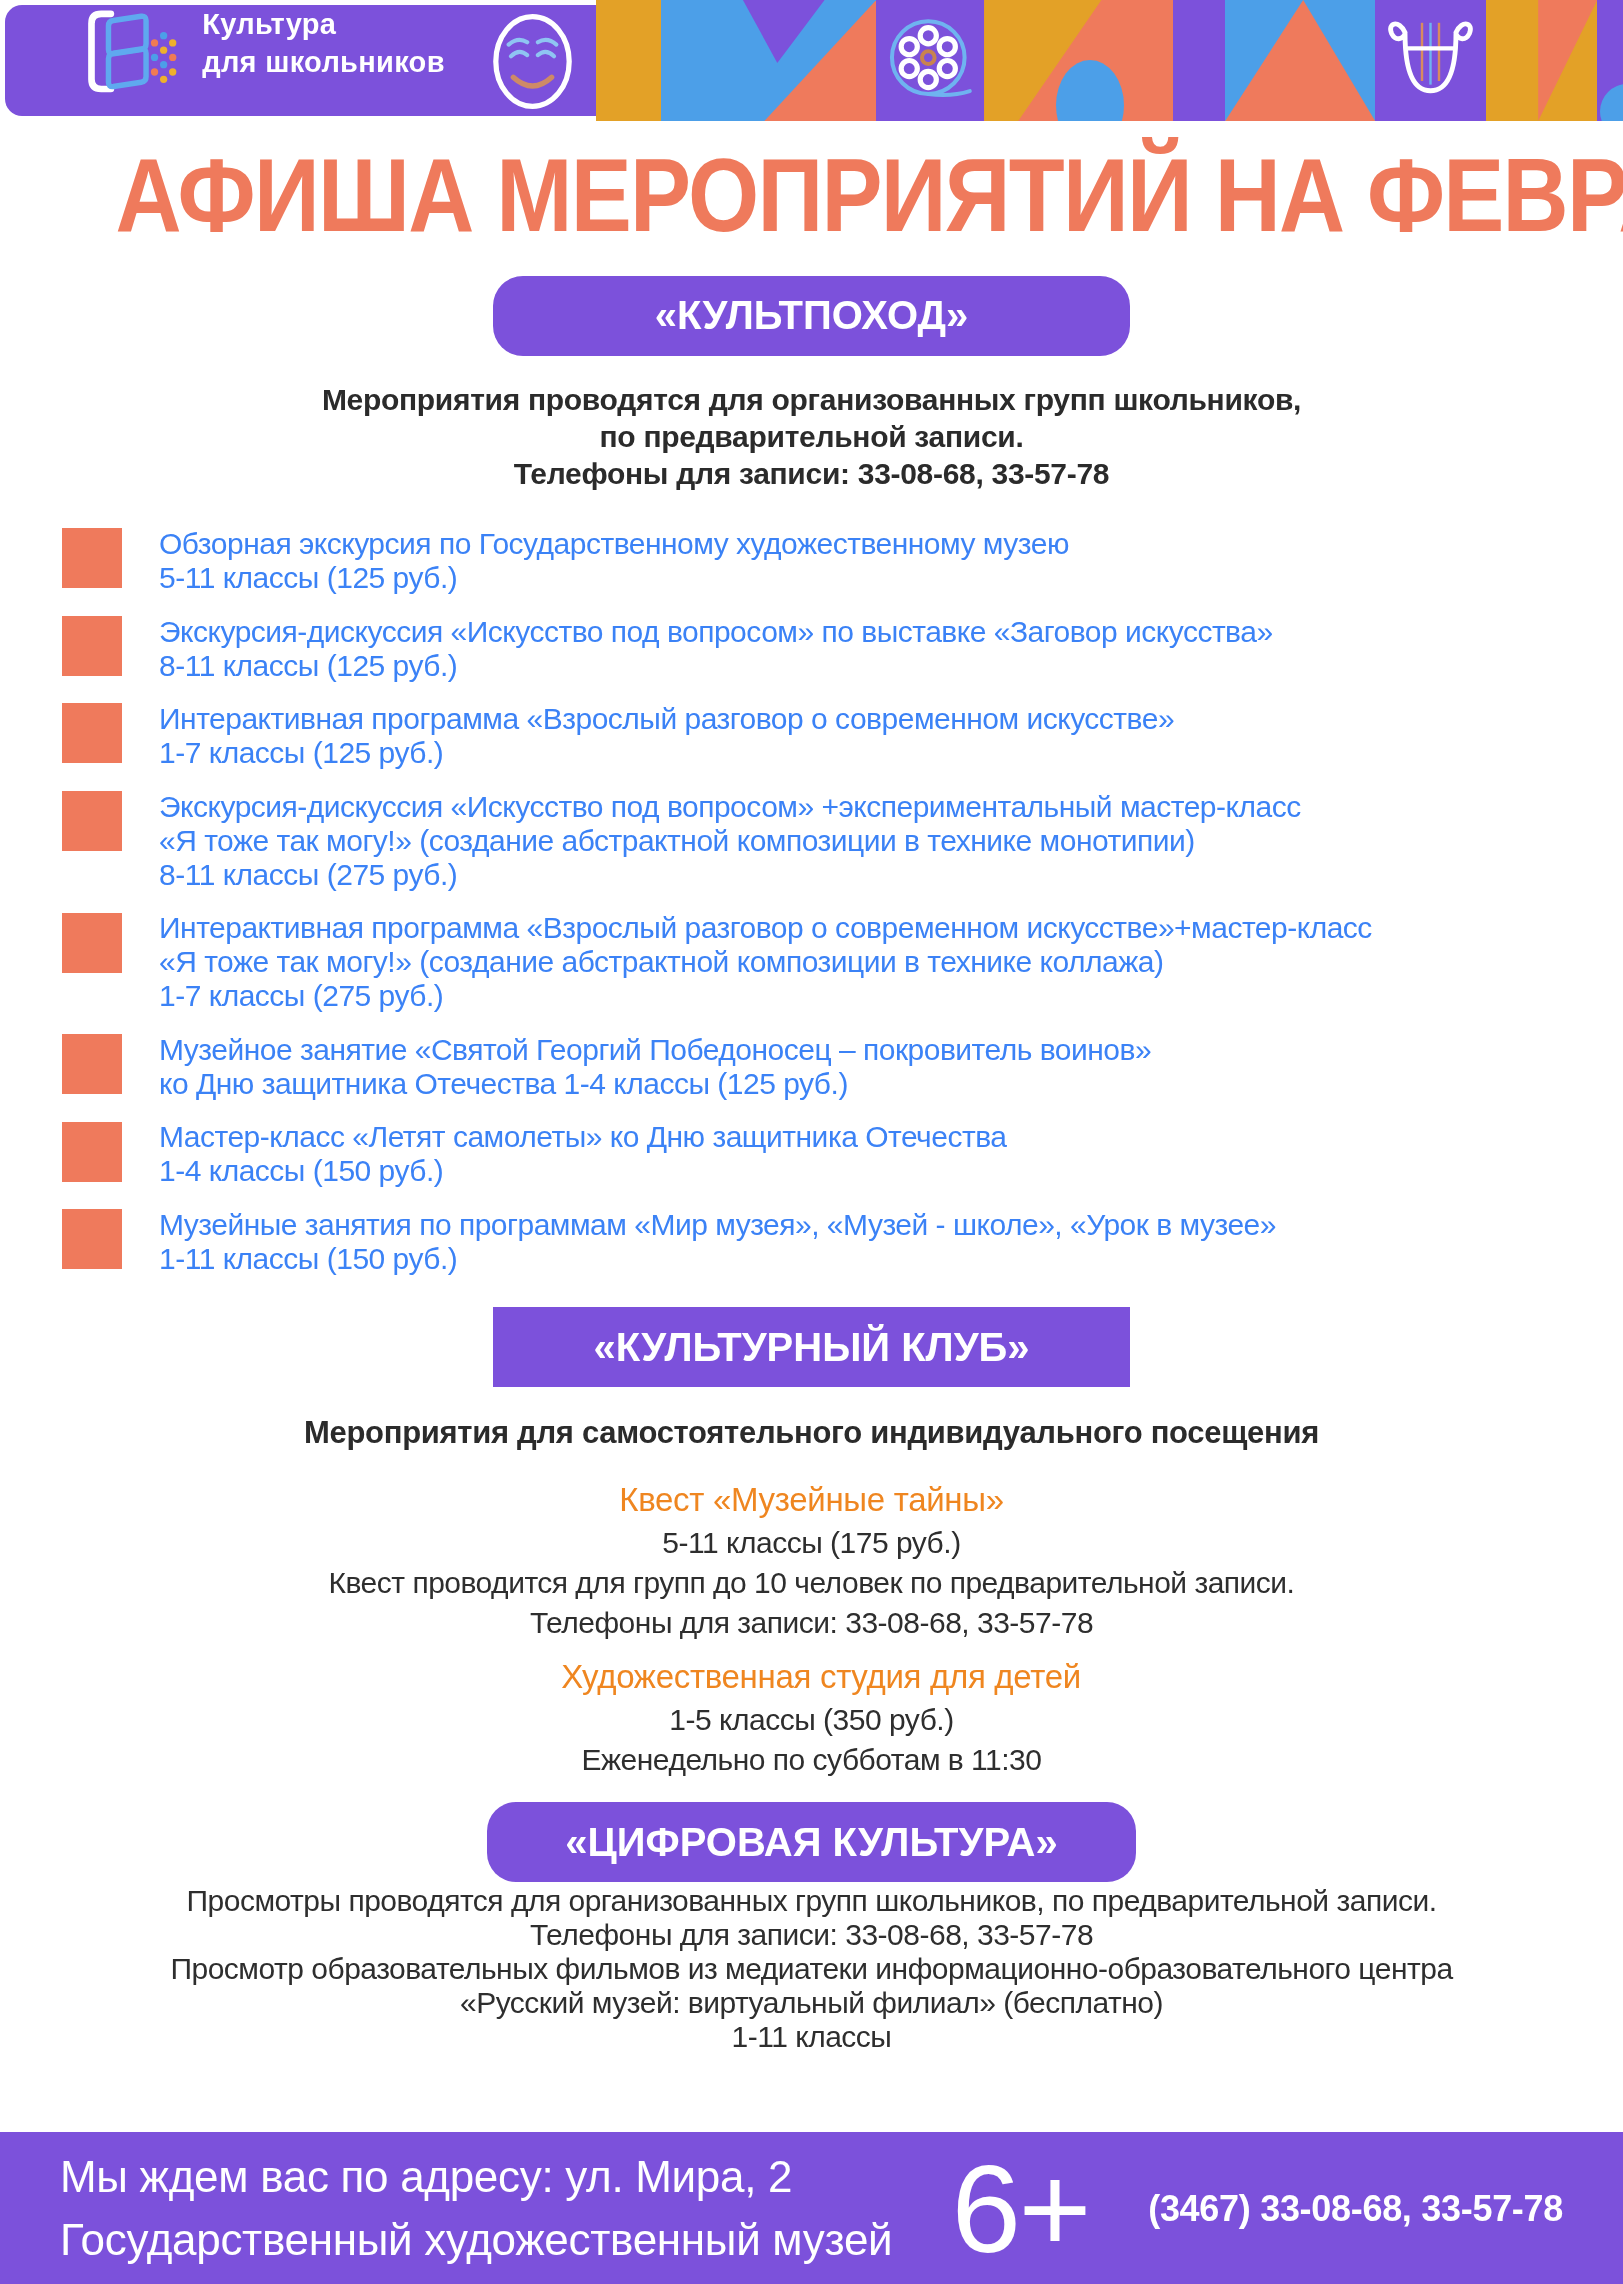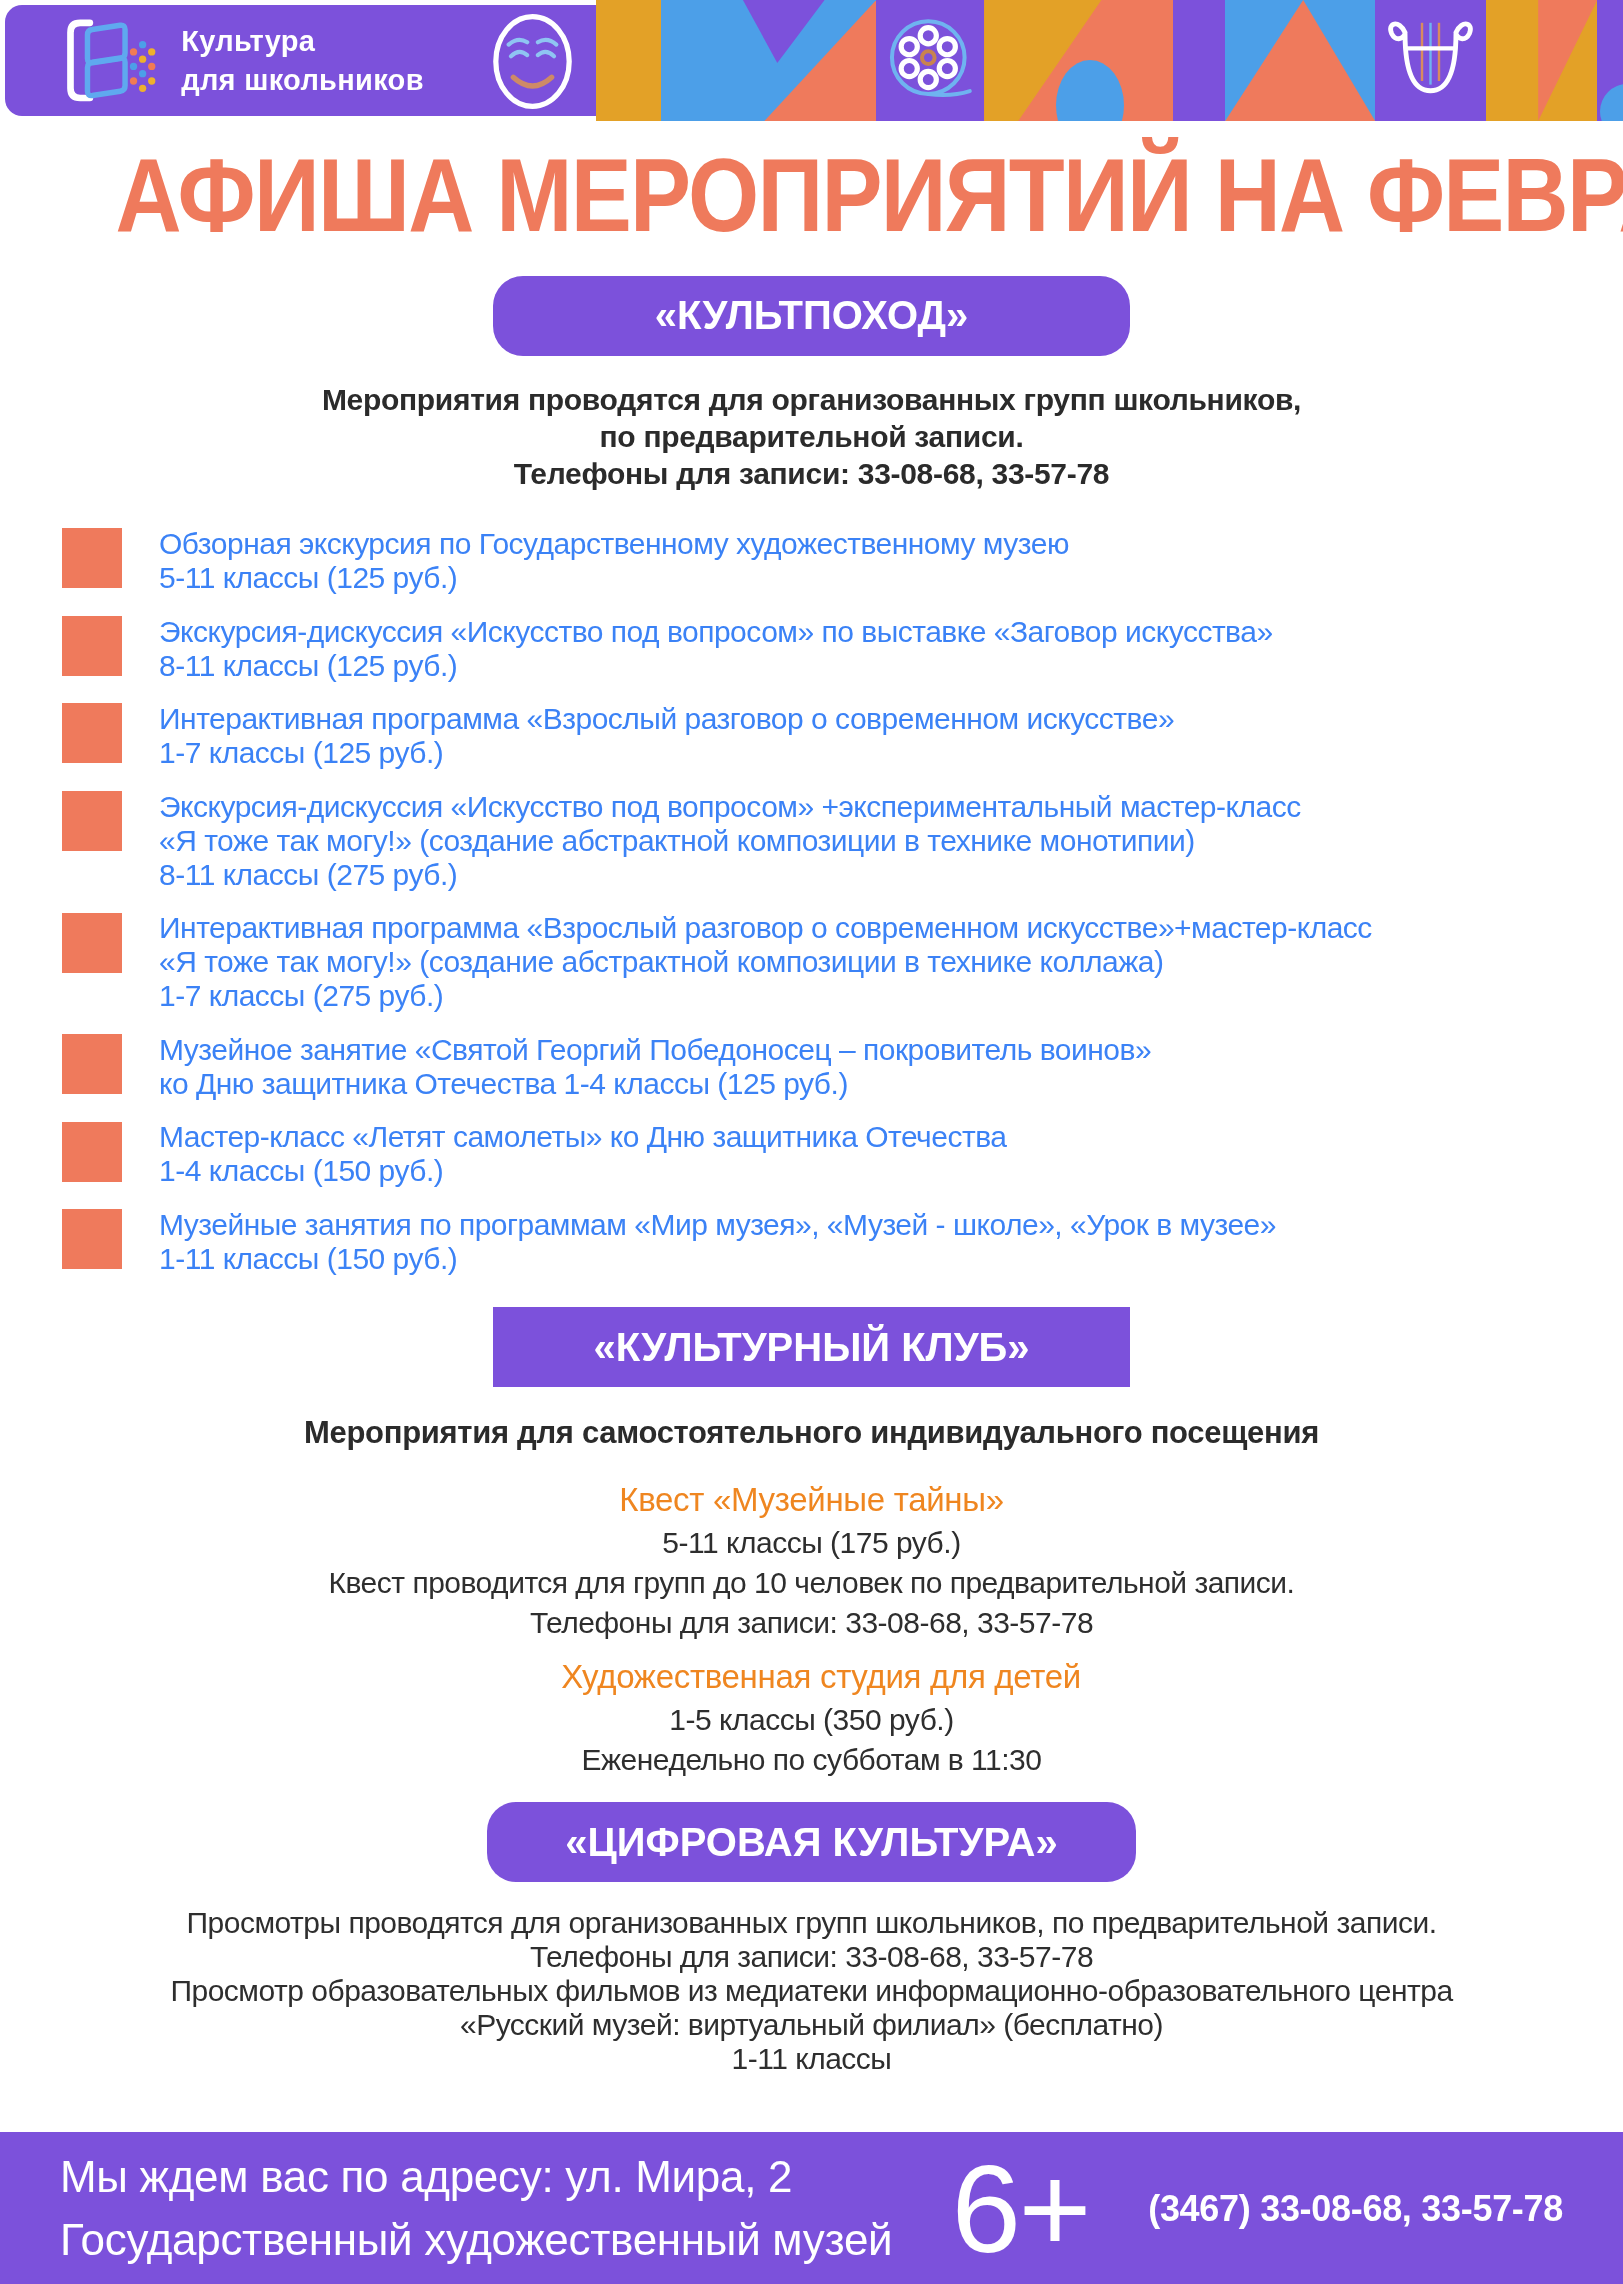--- a/index.html
+++ b/index.html
@@ -12,21 +12,21 @@
     width:1623px;height:2284px;position:relative;overflow:hidden;
     font-family:"Liberation Sans","DejaVu Sans",sans-serif;color:var(--c-text);
   }
   
   .band{height:121px;display:flex;overflow:hidden;}
   .seg{position:relative;height:121px;flex:0 0 auto;overflow:hidden;}
   .s-purple{background:var(--c-purple);} .s-gold{background:var(--c-gold);}
   .s-blue{background:var(--c-blue);} .s-orange{background:var(--c-salmon);}
   .seg-logo{
     flex:0 0 591px;background:var(--c-purple);border-radius:17px 0 0 17px;
-    margin:5.2px 0 5.2px 5.2px;height:111px;display:flex;align-items:center;padding-left:57px;
+    margin:5.2px 0 5.2px 5.2px;height:111px;display:flex;align-items:flex-start;padding-left:78px;
   }
   .logo-text{color:#fff;font-weight:bold;font-size:29px;line-height:1.32;margin-left:22px;letter-spacing:0.3px;}
   .mask-wrap{position:absolute;right:14.4px;top:6.5px;}
   .center-icon{display:flex;align-items:center;justify-content:center;width:100%;height:100%;}
   .tri{position:absolute;inset:0;}
   .tri-purple{background:var(--c-purple);clip-path:polygon(38% 0,76% 0,54% 52%);}
   .tri-orangeR{background:var(--c-salmon);clip-path:polygon(100% 0,100% 100%,48% 100%);}
   .tri-gold-left{background:var(--c-gold);clip-path:polygon(0 0,62% 0,18% 100%,0 100%);}
   .tri-orange-up{background:var(--c-salmon);clip-path:polygon(52% 0,100% 100%,0 100%);}
   .tri-orange-tl{background:var(--c-salmon);clip-path:polygon(0 0,100% 0,0 100%);}
@@ -49,21 +49,21 @@
   .intro{margin-top:25px;text-align:center;font-weight:bold;font-size:30px;line-height:37px;letter-spacing:-0.3px;}
   .pre{white-space:pre-line;}
   .events{margin:35px 59px 0 62px;}
   .event{display:flex;margin-bottom:19.6px;}
   .bullet{flex:0 0 60px;height:60px;background:var(--c-salmon);margin-right:37px;margin-top:1.3px;}
   .event-text{font-size:30px;line-height:34px;letter-spacing:-0.5px;color:#3b82f6;}
   .subtitle{margin-top:27.4px;text-align:center;font-weight:bold;font-size:31px;letter-spacing:-0.3px;}
   .orange-head{text-align:center;font-weight:normal;font-size:33px;color:var(--c-orange);letter-spacing:-0.3px;}
   .head-quest{margin-top:30px;} .head-studio{margin-top:15.7px;padding-left:19px;}
   .center-lines{text-align:center;font-size:30px;line-height:40px;letter-spacing:-0.5px;color:#2e2e2e;margin-top:3.9px;}
-  .digital{margin-top:24px;text-align:center;font-size:30px;line-height:34px;letter-spacing:-0.5px;color:#2e2e2e;}
+  .digital{margin-top:2px;text-align:center;font-size:30px;line-height:34px;letter-spacing:-0.5px;color:#2e2e2e;}
   
   .footer{
     position:absolute;left:0;bottom:0;width:1623px;height:152px;background:var(--c-purple);
     color:#fff;display:flex;align-items:center;justify-content:space-between;padding:0 60px;
   }
   .footer-address{font-weight:normal;font-size:44px;line-height:63px;letter-spacing:-0.3px;}
   .age-badge{font-size:125px;font-weight:normal;line-height:1;letter-spacing:-2.6px;}
   .footer-phones{font-weight:bold;font-size:36px;line-height:63px;text-align:center;letter-spacing:-0.3px;}
 </style>
 </head>

